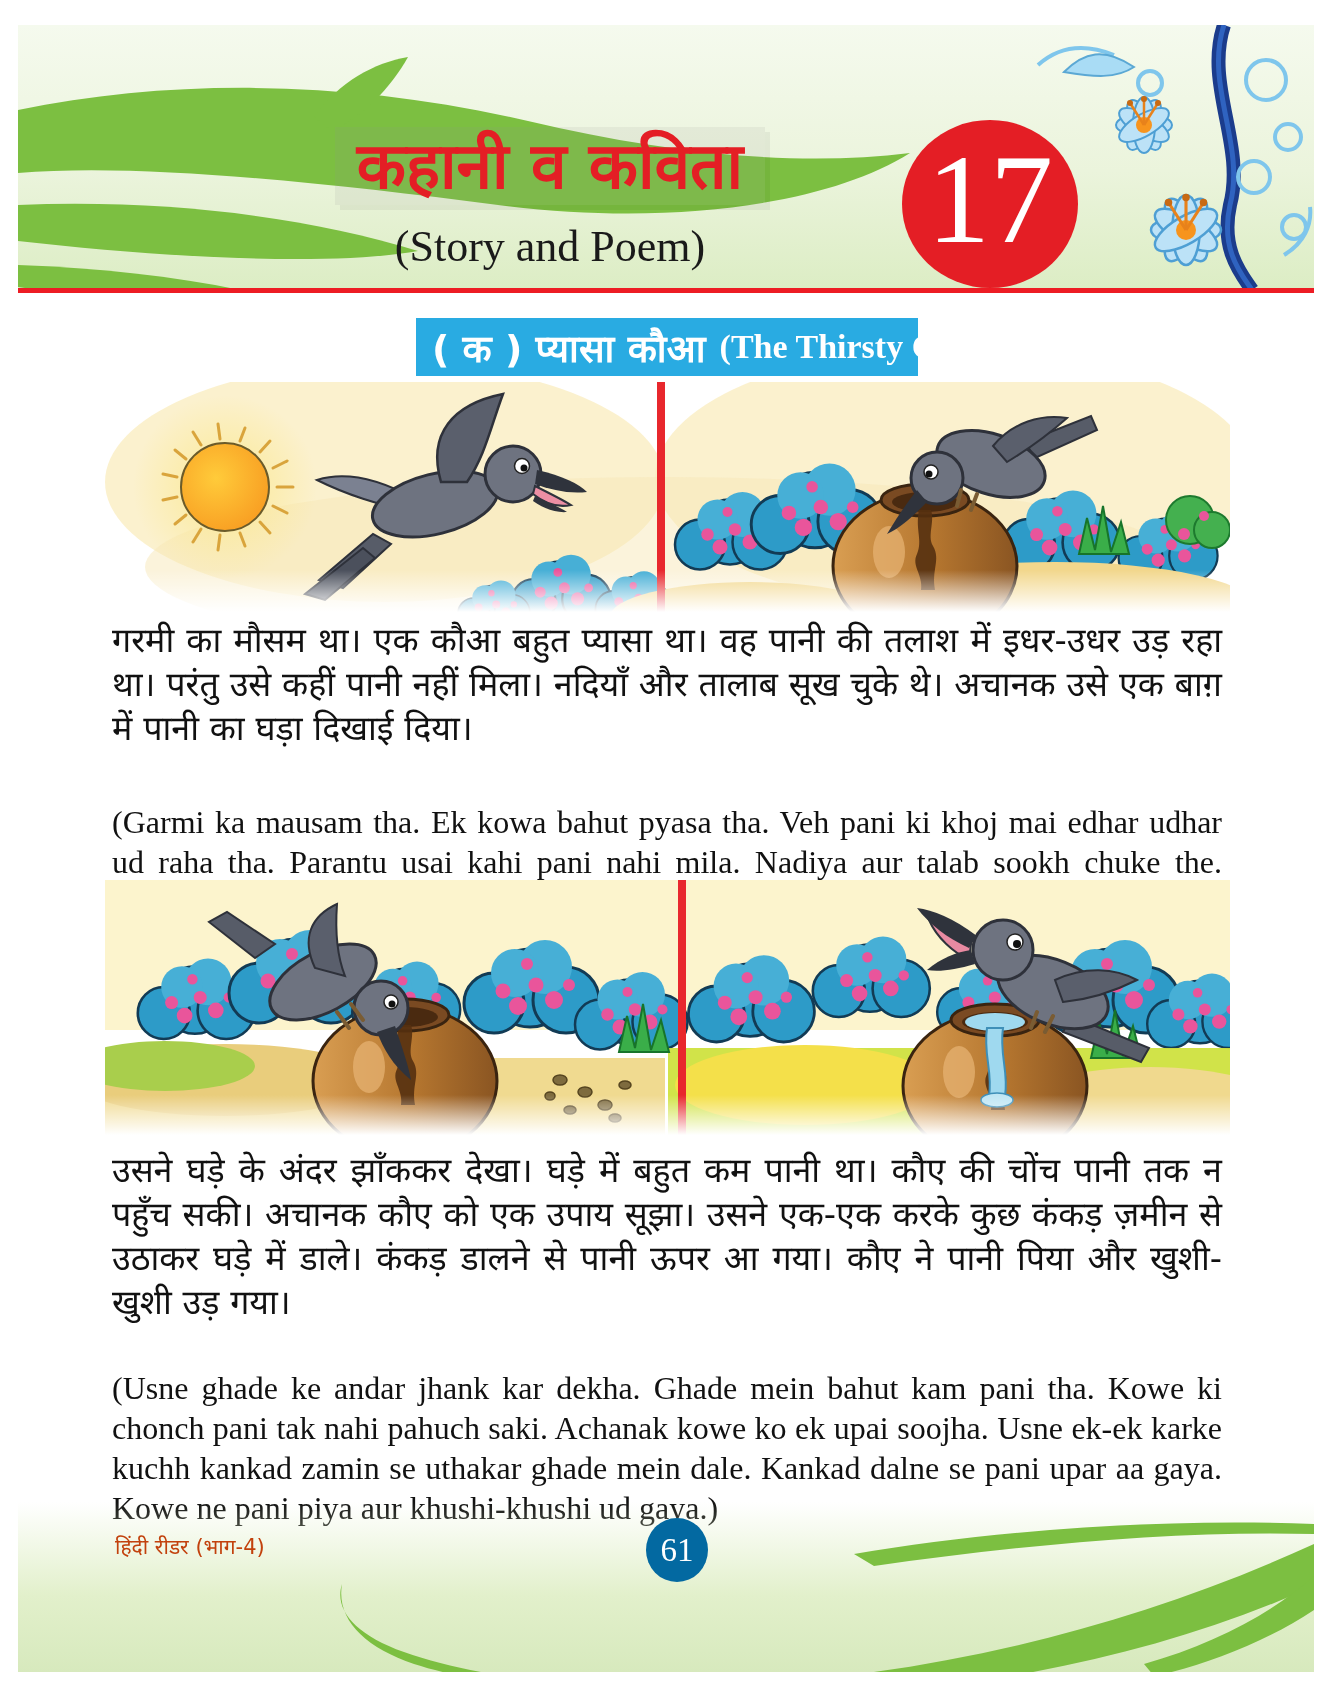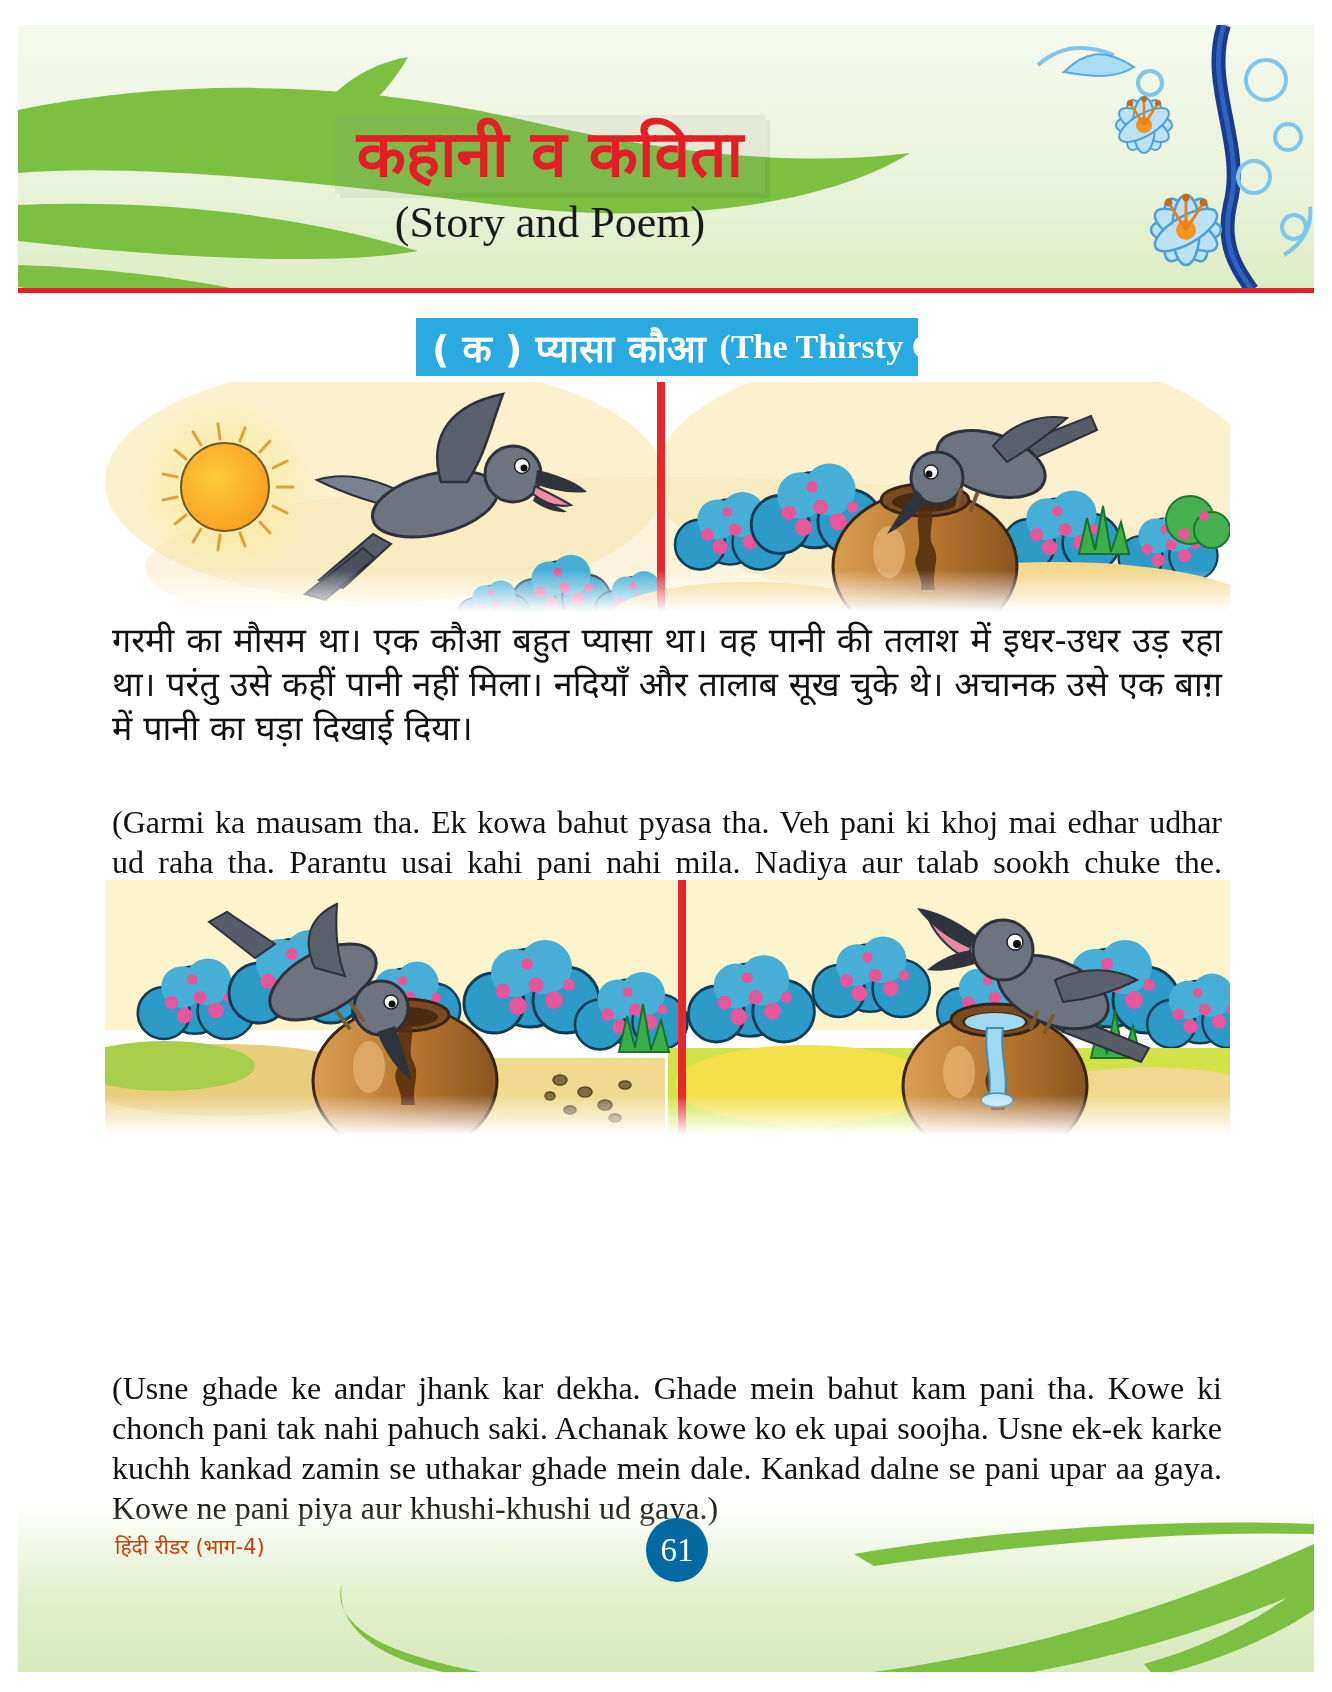--- a/index.html
+++ b/index.html
@@ -4,21 +4,21 @@
 <style>
   html,body{margin:0;padding:0;background:#ffffff;}
   .page{position:relative;width:1332px;height:1692px;background:#ffffff;overflow:hidden;
         font-family:"DejaVu Sans","Liberation Sans",sans-serif;}
   
   .header{position:absolute;left:18px;right:18px;top:25px;height:265px;
           background:linear-gradient(180deg,#f5faee 0%,#ebf4dc 55%,#dcedc4 100%);overflow:hidden;}
   .swoosh-top{position:absolute;left:0;top:30px;width:900px;height:240px;}
   .flowers{position:absolute;right:0;top:0;width:320px;height:265px;}
   .title-wrap{position:absolute;left:272px;top:90px;width:520px;text-align:center;}
-  .title-hi{display:inline-block;margin:0;padding:4px 22px;font-size:64px;line-height:1.1;font-weight:700;
+  .title-hi{display:inline-block;margin:12px;padding:4px 22px;font-size:64px;line-height:1.1;font-weight:700;
             color:#e41e25;background:rgba(150,150,150,0.12);box-shadow:5px 5px 0 rgba(0,0,0,0.05);}
   .title-en{margin-top:4px;font-family:"Liberation Serif","DejaVu Serif",serif;font-weight:400;
             font-size:44px;color:#1a1a1a;}
   .chapter-badge{position:absolute;left:884px;top:95px;width:176px;height:168px;border-radius:50%;
                  background:#e41e25;display:flex;align-items:center;justify-content:center;}
   .chapter-badge span{font-family:"Liberation Serif","DejaVu Serif",serif;font-size:126px;color:#ffffff;
                       line-height:1;transform:translateY(-4px);}
   .red-rule{position:absolute;left:18px;right:18px;top:288px;height:5px;background:#ed1c24;}
   
   .banner{position:absolute;left:416px;top:318px;width:502px;height:58px;background:#29abe2;
@@ -161,20 +161,23 @@
             <circle cx="14" cy="-22" r="3" fill="#C96A12"></circle>
         </g>
       </g>
     </svg>
 
     <div class="title-wrap">
       <h1 class="title-hi">कहानी व कविता</h1>
       <div class="title-en">(Story and Poem)</div>
     </div>
 
+    <div class="chapter-badge">
+      <span>17</span>
+    </div>
   </div>
 
   <div class="red-rule"></div>
 
   <div class="banner">
     <span class="b-hi">( क ) प्यासा कौआ</span>
     <span class="b-en">(The Thirsty Crow)</span>
   </div>
 
   <svg class="illo1" viewBox="0 0 1125 230" role="img" aria-label="Thirsty crow flying in the hot sun; the crow finds a water pot in a garden">
@@ -339,20 +342,21 @@
       <g stroke="#7A5C33" stroke-width="4" stroke-linecap="round">
         <line x1="932" y1="132" x2="926" y2="148"></line>
           <line x1="948" y1="136" x2="940" y2="152"></line>
       </g>
     </g>
 
     <rect x="573" y="0" width="8" height="255" fill="#E8272D"></rect>
     <rect y="215" width="1125" height="40" fill="url(#fadeB)"></rect>
   </svg>
 
+  <p class="hi-para hi-2">उसने घड़े के अंदर झाँककर देखा। घड़े में बहुत कम पानी था। कौए की चोंच पानी तक न पहुँच सकी। अचानक कौए को एक उपाय सूझा। उसने एक-एक करके कुछ कंकड़ ज़मीन से उठाकर घड़े में डाले। कंकड़ डालने से पानी ऊपर आ गया। कौए ने पानी पिया और खुशी-खुशी उड़ गया।</p>
   <p class="tr-para tr-2">(Usne ghade ke andar jhank kar dekha. Ghade mein bahut kam pani tha. Kowe ki chonch pani tak nahi pahuch saki. Achanak kowe ko ek upai soojha. Usne ek-ek karke kuchh kankad zamin se uthakar ghade mein dale. Kankad dalne se pani upar aa gaya. Kowe ne pani piya aur khushi-khushi ud gaya.)</p>
 
   <div class="bottom-band">
     <svg class="swoosh-bottom" viewBox="0 0 1000 192">
       <g fill="#7CBF41">
         <path d="M28,70 C20,95 40,120 90,138 C180,170 320,180 470,168 C650,153 830,108 1000,30 L1000,72 C860,135 700,170 540,180 C380,190 200,182 100,150 C50,133 22,105 28,70 Z"></path>
         <path d="M500,172 C516,182 524,196 526,212 L494,212 C494,196 486,184 474,172 Z"></path>
         <path d="M540,40 C680,16 850,4 1000,10 L1000,20 C860,16 700,32 560,52 Z"></path>
         <path d="M830,150 C900,130 960,98 1000,62 L1000,96 C952,128 890,152 840,162 Z"></path>
       </g>

